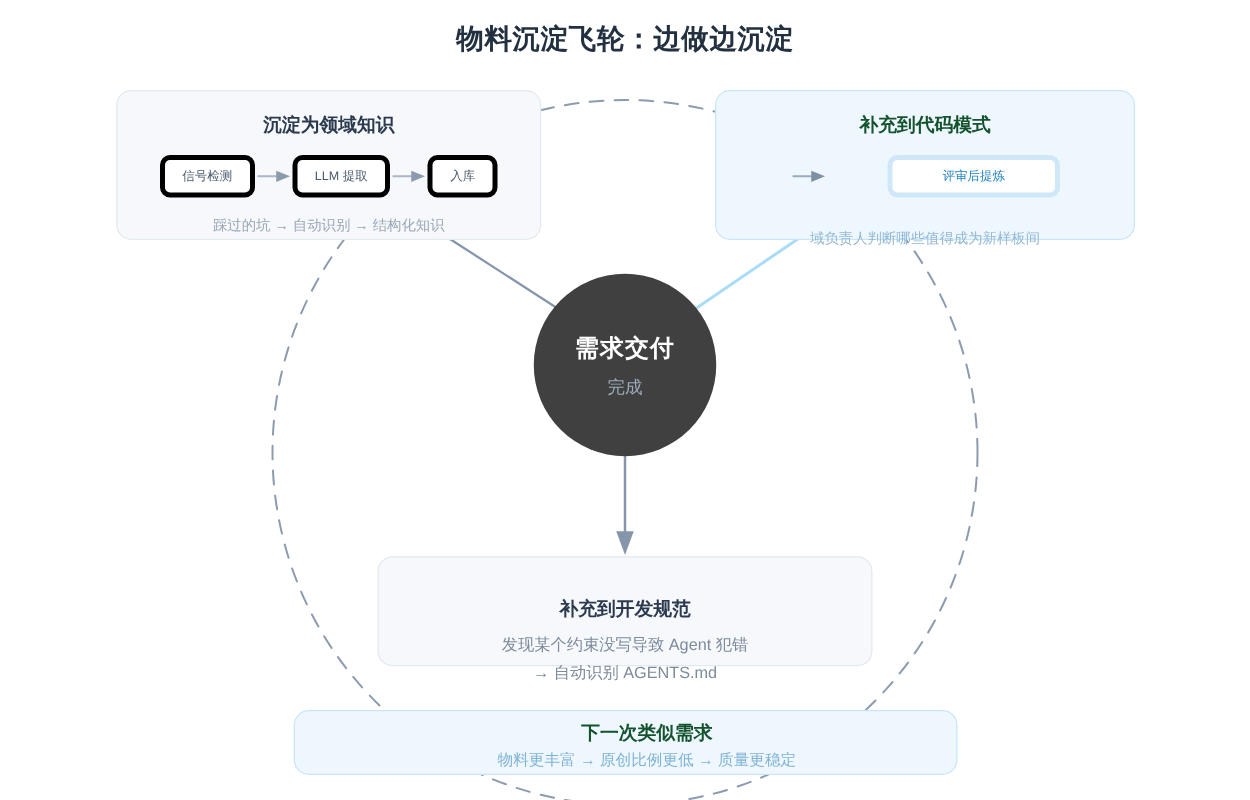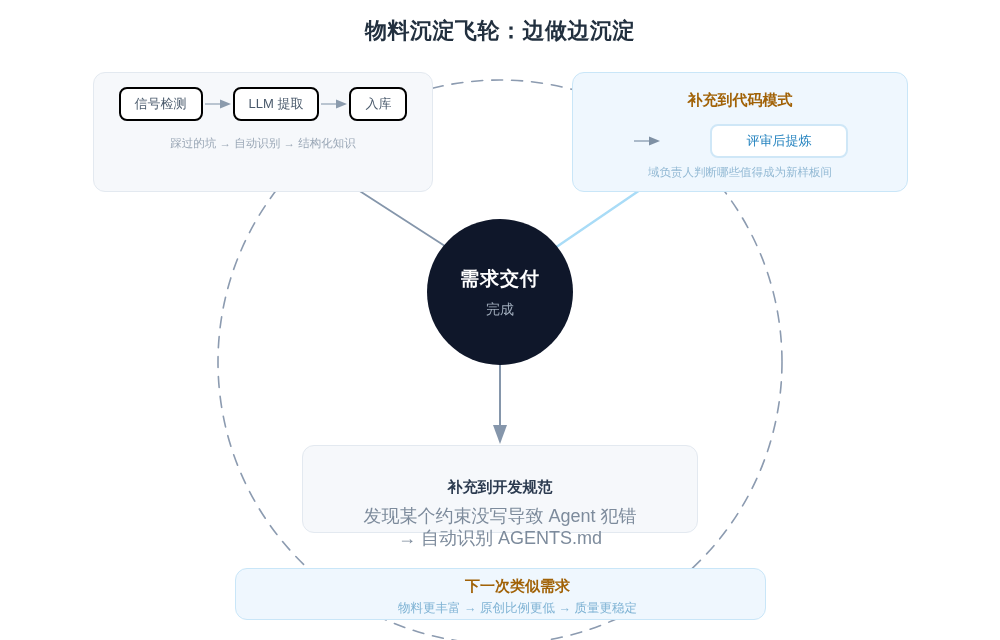--- a/index.html
+++ b/index.html
@@ -52,21 +52,21 @@
     border-color: #c9e6f8;
     background: #eff7fe;
   }
   .panel-title {
     text-align: center;
     font-size: 15px;
     font-weight: bold;
     color: #2b3a4f;
   }
   .panel.blue .panel-title {
-    color: #a16207;
+    color: #14532d;
   }
   .panel-caption {
     text-align: center;
     font-size: 11.5px;
     color: #9aa7b6;
   }
   .panel.blue .panel-caption {
     color: #92b9d4;
   }
   
@@ -77,63 +77,63 @@
     gap: 0;
   }
   .chip {
     box-sizing: border-box;
     height: 34px;
     display: flex;
     align-items: center;
     justify-content: center;
     padding: 0 14px;
     border-radius: 8px;
-    border: 2px solid #000000;
+    border: 4px solid #000000;
     background: #ffffff;
-    font-size: 13px;
+    font-size: 10px;
     color: #49596b;
     white-space: nowrap;
   }
   .panel.blue .chip {
     border-color: #cfe7f7;
     color: #2382bf;
   }
   .chip-arrow {
     display: flex;
     align-items: center;
     width: 30px;
     height: 12px;
     flex: 0 0 auto;
   }
   .chip-arrow svg { display: block; }
   
   .hub {
     position: absolute;
     border-radius: 50%;
-    background: #0f172a;
+    background: #404040;
     display: flex;
     flex-direction: column;
     align-items: center;
     justify-content: center;
   }
   .hub-title {
     font-size: 19px;
     font-weight: bold;
     color: #ffffff;
     letter-spacing: 1px;
   }
   .hub-sub {
     margin-top: 9px;
     font-size: 14px;
     color: #9fabba;
   }
   
   .spec-line {
     text-align: center;
-    font-size: 18px;
+    font-size: 13px;
     color: #7d8b9c;
     line-height: 22px;
   }
   
   .footer-sub {
     text-align: center;
     font-size: 12.5px;
     color: #7fb3d4;
   }
 </style>
@@ -152,20 +152,21 @@
 
     <path d="M 640 190 L 552 250" fill="none" stroke="#a9dcf7" stroke-width="2.4" stroke-linecap="round"></path>
 
     <g>
       <line x1="500" y1="360" x2="500" y2="432" stroke="#8596ab" stroke-width="2"></line>
       <polygon points="500,444 493,425 507,425" fill="#8596ab"></polygon>
     </g>
   </svg>
 
   <div class="panel" style="left:93px; top:72px; width:340px; height:120px;">
+    <div class="panel-title" style="margin-top:18px;">沉淀为领域知识</div>
 
     <div class="chip-row" style="margin-top:14px;">
       <div class="chip">信号检测</div>
       <span class="chip-arrow">
         <svg width="30" height="12" viewBox="0 0 30 12">
           <line x1="2" y1="6" x2="18" y2="6" stroke="#aab7c6" stroke-width="1.6"></line>
           <polygon points="28,6 17,1.5 17,10.5" fill="#8b9bad"></polygon>
         </svg>
       </span>
       <div class="chip">LLM 提取</div>
@@ -187,21 +188,21 @@
     <div class="chip-row" style="margin-top:14px;">
       <span class="chip-arrow">
         <svg width="30" height="12" viewBox="0 0 30 12">
           <line x1="2" y1="6" x2="18" y2="6" stroke="#9aabbd" stroke-width="1.6"></line>
           <polygon points="28,6 17,1.5 17,10.5" fill="#7e90a4"></polygon>
         </svg>
       </span>
       <div class="chip" style="width:138px;margin-left:48px;">评审后提炼</div>
     </div>
 
-    <div class="panel-caption" style="margin-top:7px;">域负责人判断哪些值得成为新样板间</div>
+    <div class="panel-caption" style="margin-top:25px;">域负责人判断哪些值得成为新样板间</div>
   </div>
 
   <div class="hub" style="left:427px; top:219px; width:146px; height:146px;">
     <div class="hub-title">需求交付</div>
     <div class="hub-sub">完成</div>
   </div>
 
   <div class="panel" style="left:302px; top:445px; width:396px; height:88px;">
     <div class="panel-title" style="margin-top:32px;">补充到开发规范</div>
     <div class="spec-line" style="margin-top:8px;">发现某个约束没写导致 Agent 犯错</div>

